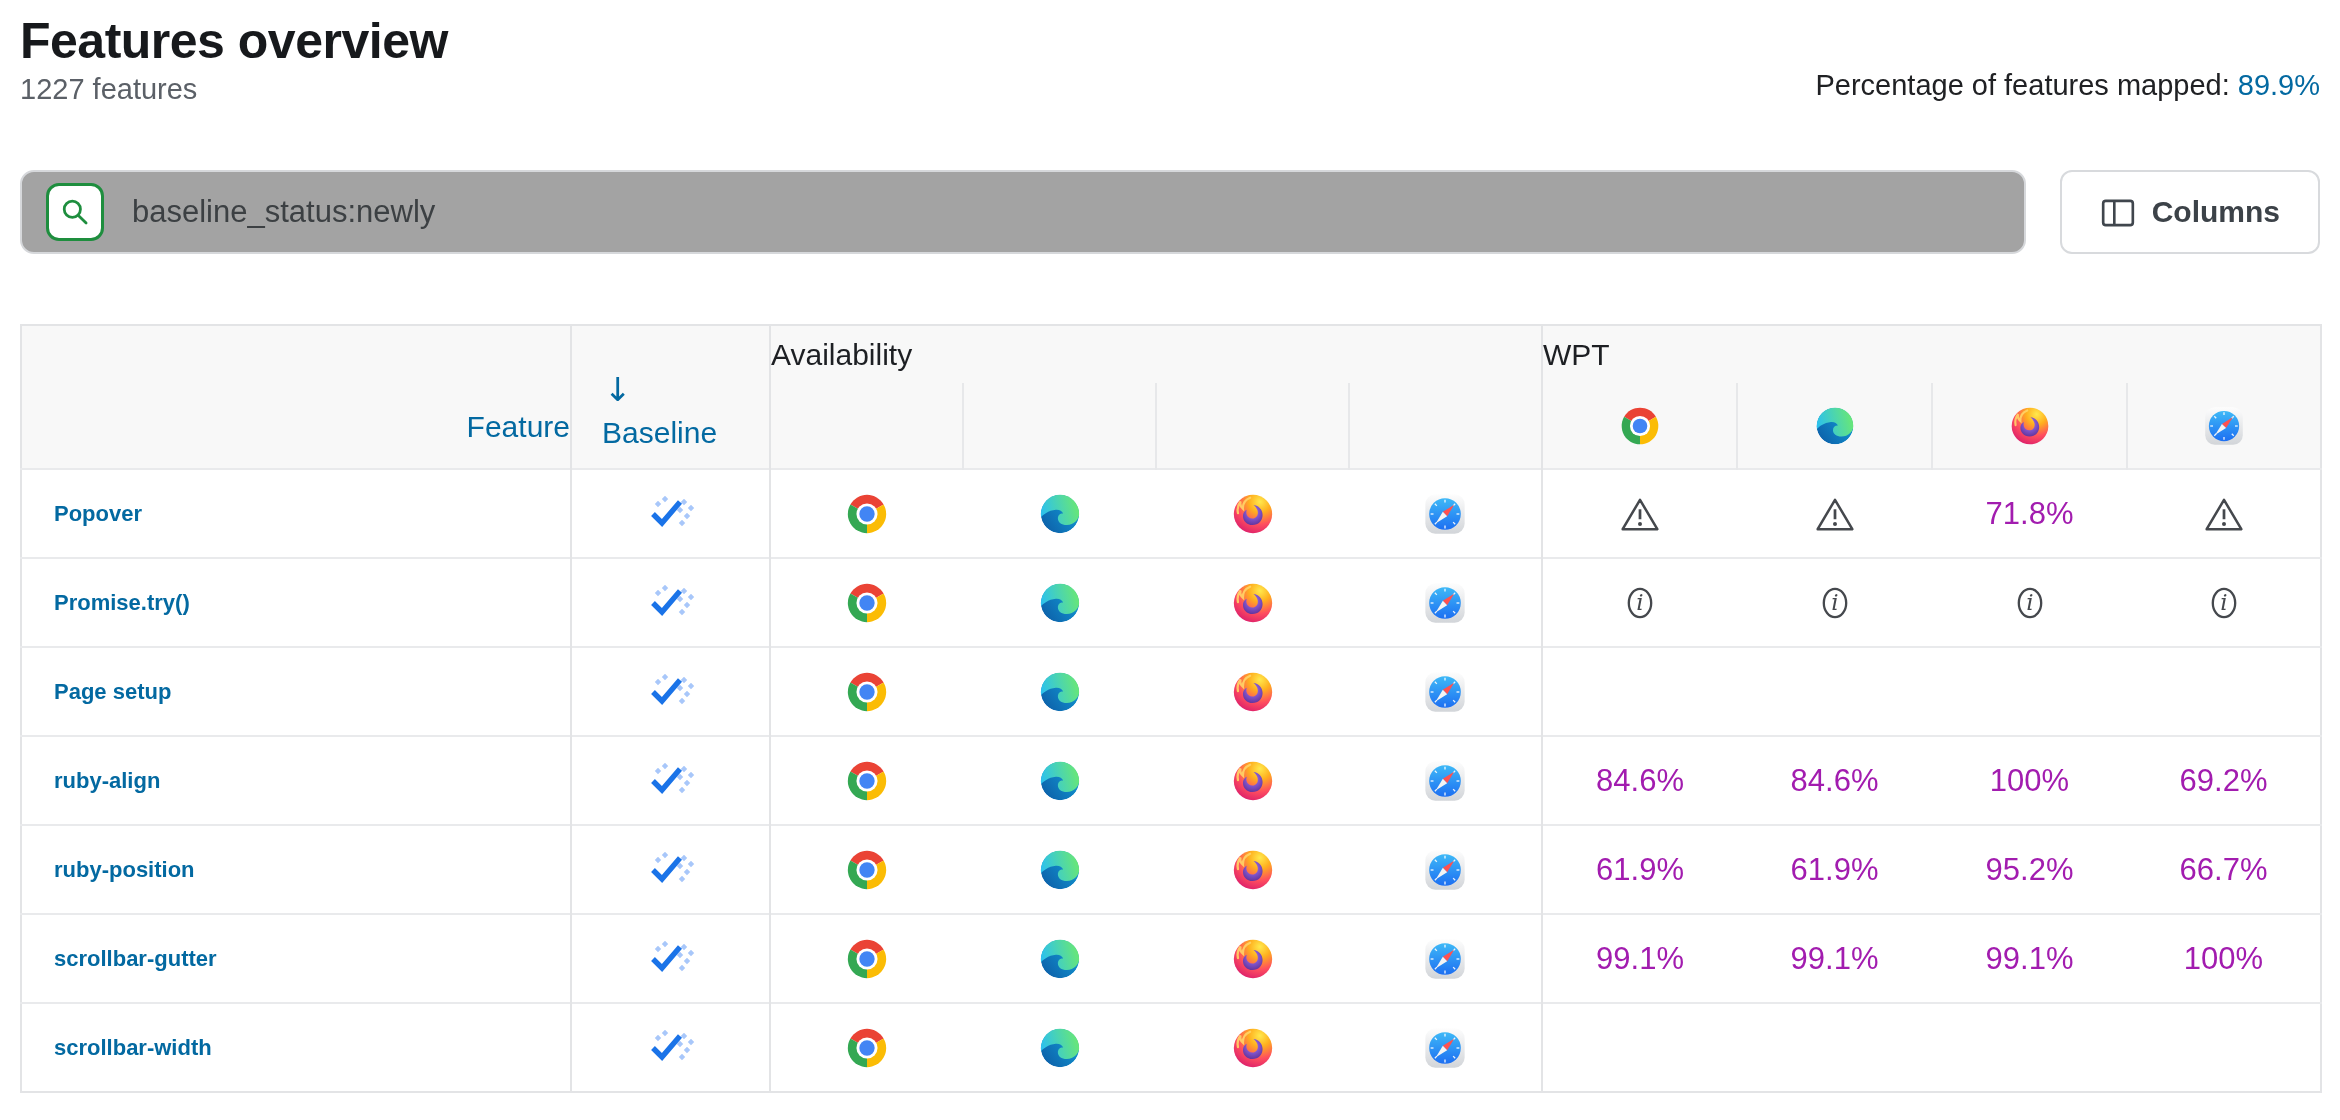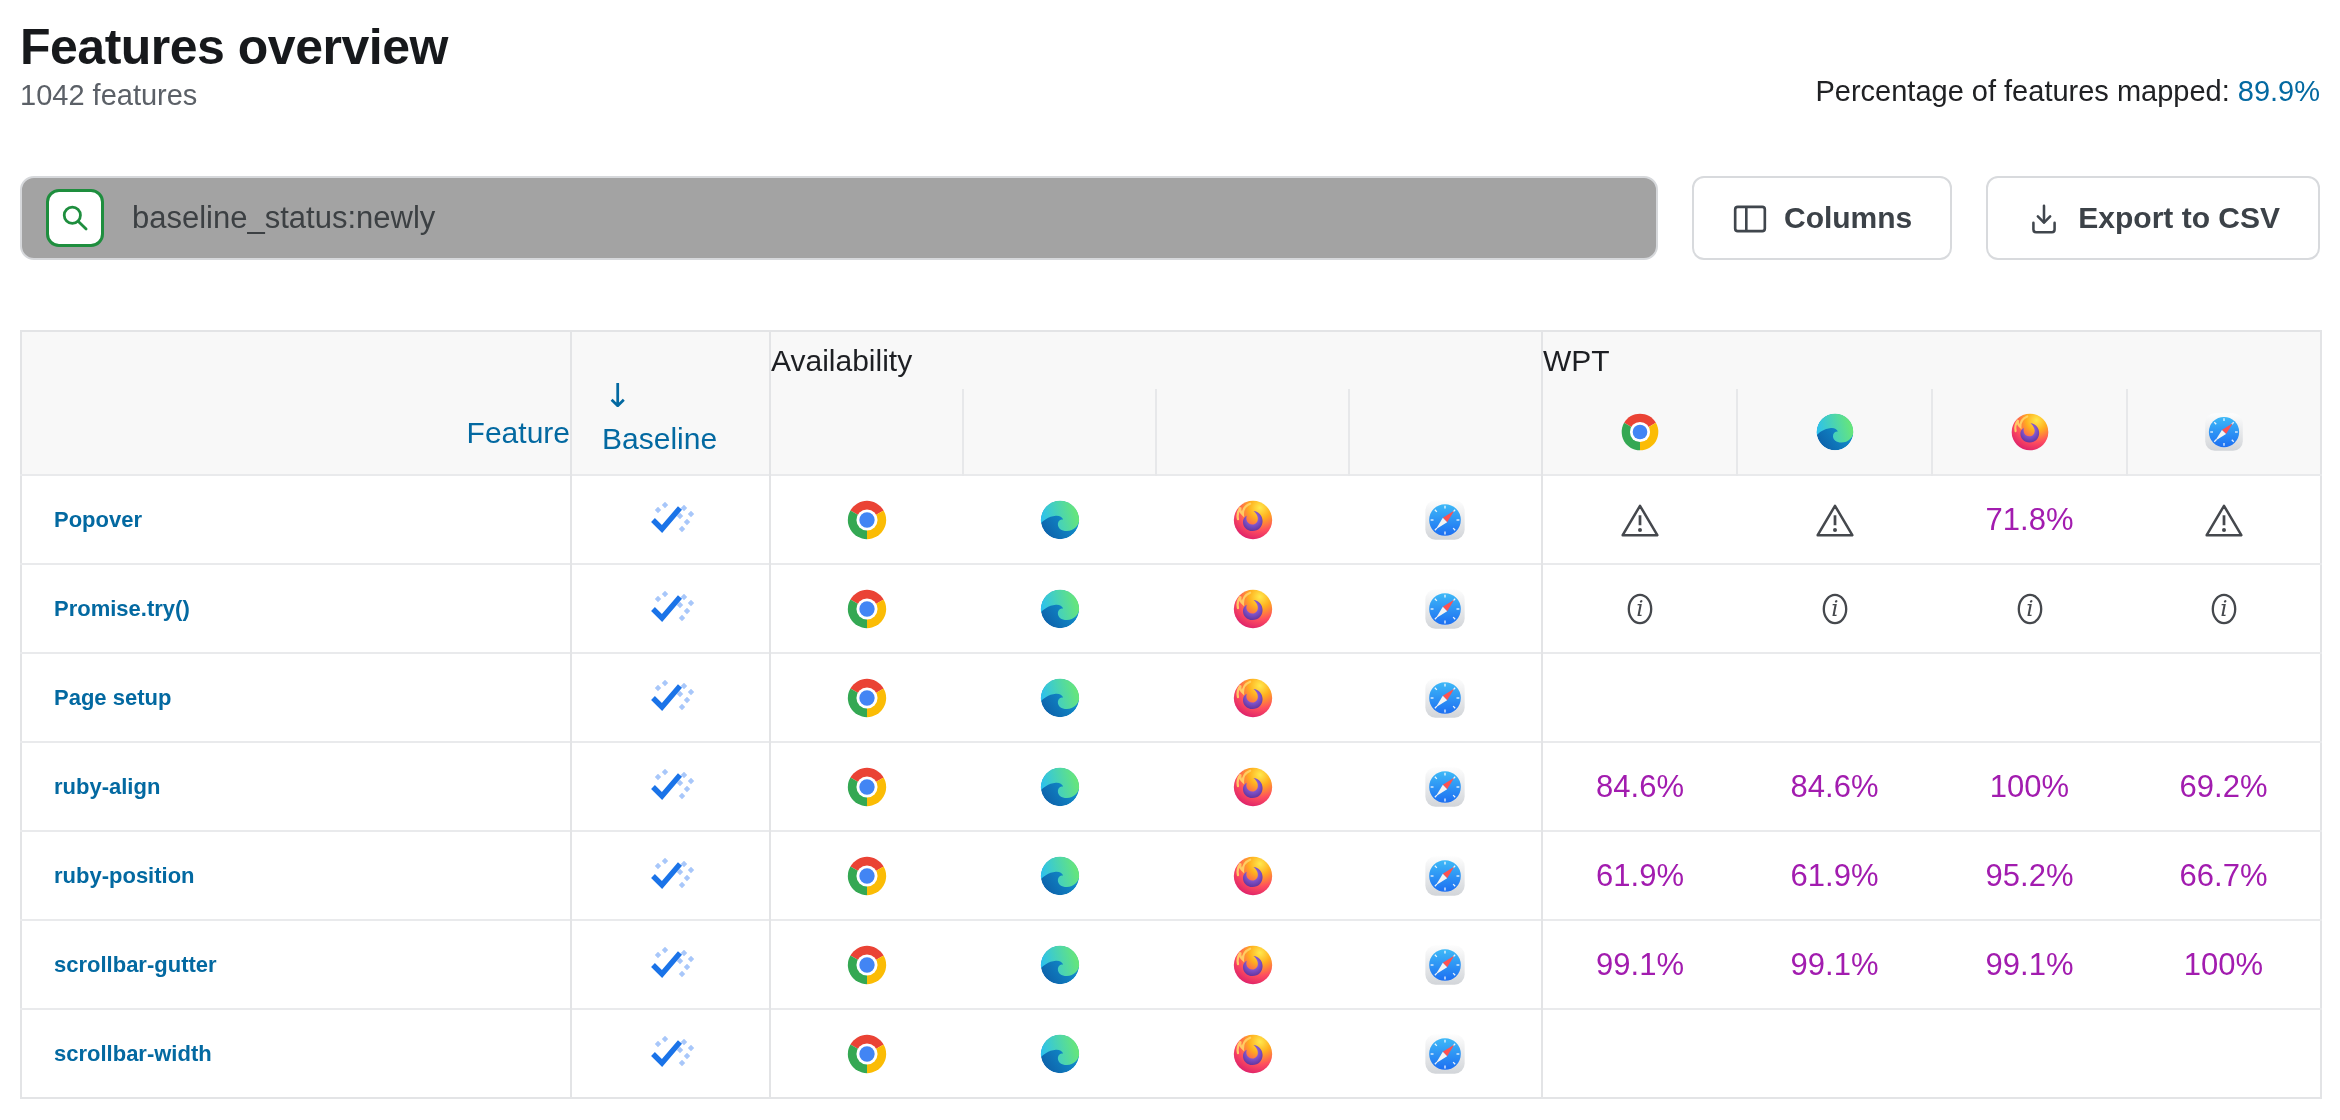--- a/index.html
+++ b/index.html
@@ -18,21 +18,21 @@
   *{box-sizing:border-box;}
   html,body{margin:0;padding:0;}
   body{
     width:2340px;height:1120px;overflow:hidden;background:#fff;
     font-family:"Liberation Sans","DejaVu Sans",sans-serif;color:var(--text);
   }
   .page{padding:0 20px;}
   a{color:var(--link);text-decoration:none;cursor:pointer;}
 
   
-  .page-header{display:flex;justify-content:space-between;align-items:flex-end;padding-top:20px;}
+  .page-header{display:flex;justify-content:space-between;align-items:flex-end;padding-top:14px;}
   h1{margin:0;font-size:50px;line-height:1.1;font-weight:700;letter-spacing:-0.5px;color:#17191c;}
   .subtitle{margin-top:4px;font-size:29px;color:var(--muted);}
   .mapped{font-size:29px;color:#202124;padding-bottom:4px;}
   .mapped a{margin-left:8px;}
 
   
   .toolbar{display:flex;align-items:stretch;gap:34px;margin-top:64px;}
   .searchbox{
     flex:1;height:84px;border:2px solid #d6d8db;border-radius:14px;
     display:flex;align-items:center;padding:0 24px;background:#a3a3a3;
@@ -77,21 +77,21 @@
   td svg,.search-btn svg,.btn svg{display:inline-block;vertical-align:middle;}
 </style>
 </head>
 <body>
 
 <div class="page">
 
   <div class="page-header">
     <div>
       <h1>Features overview</h1>
-      <div class="subtitle">1042 features</div>
+      <div class="subtitle">1227 features</div>
     </div>
     <div class="mapped">
       <span>Percentage of features mapped:</span><a>89.9%</a>
     </div>
   </div>
 
   <div class="toolbar">
     <div class="searchbox">
       <span class="search-btn">
         <svg width="32" height="32" viewBox="0 0 30 30">
@@ -105,30 +105,20 @@
     <button class="btn">
       <span>
         <svg width="36" height="34" viewBox="0 0 34 32">
           <rect x="3" y="4.5" width="28" height="23" rx="2.5" fill="none" stroke="#40464d" stroke-width="2.5"></rect>
           <line x1="13.5" y1="4.5" x2="13.5" y2="27.5" stroke="#40464d" stroke-width="2.5"></line>
         </svg>
       </span>
       <span>Columns</span>
     </button>
 
-    <button class="btn">
-      <span>
-        <svg width="36" height="36" viewBox="0 0 34 34">
-          <path d="M7 20.5 v6.5 a2.5 2.5 0 0 0 2.5 2.5 h15 a2.5 2.5 0 0 0 2.5 -2.5 v-6.5" fill="none" stroke="#40464d" stroke-width="2.4" stroke-linecap="round"></path>
-          <line x1="17" y1="4.5" x2="17" y2="20" stroke="#40464d" stroke-width="2.4" stroke-linecap="round"></line>
-          <path d="M11.2 14.6 L17 20.4 L22.8 14.6" fill="none" stroke="#40464d" stroke-width="2.4" stroke-linecap="round" stroke-linejoin="round"></path>
-        </svg>
-      </span>
-      <span>Export to CSV</span>
-    </button>
   </div>
 
   <table>
     <colgroup>
       <col style="width:550px">
         <col style="width:199px">
       <col style="width:193px">
         <col style="width:193px">
         <col style="width:193px">
         <col style="width:193px">

